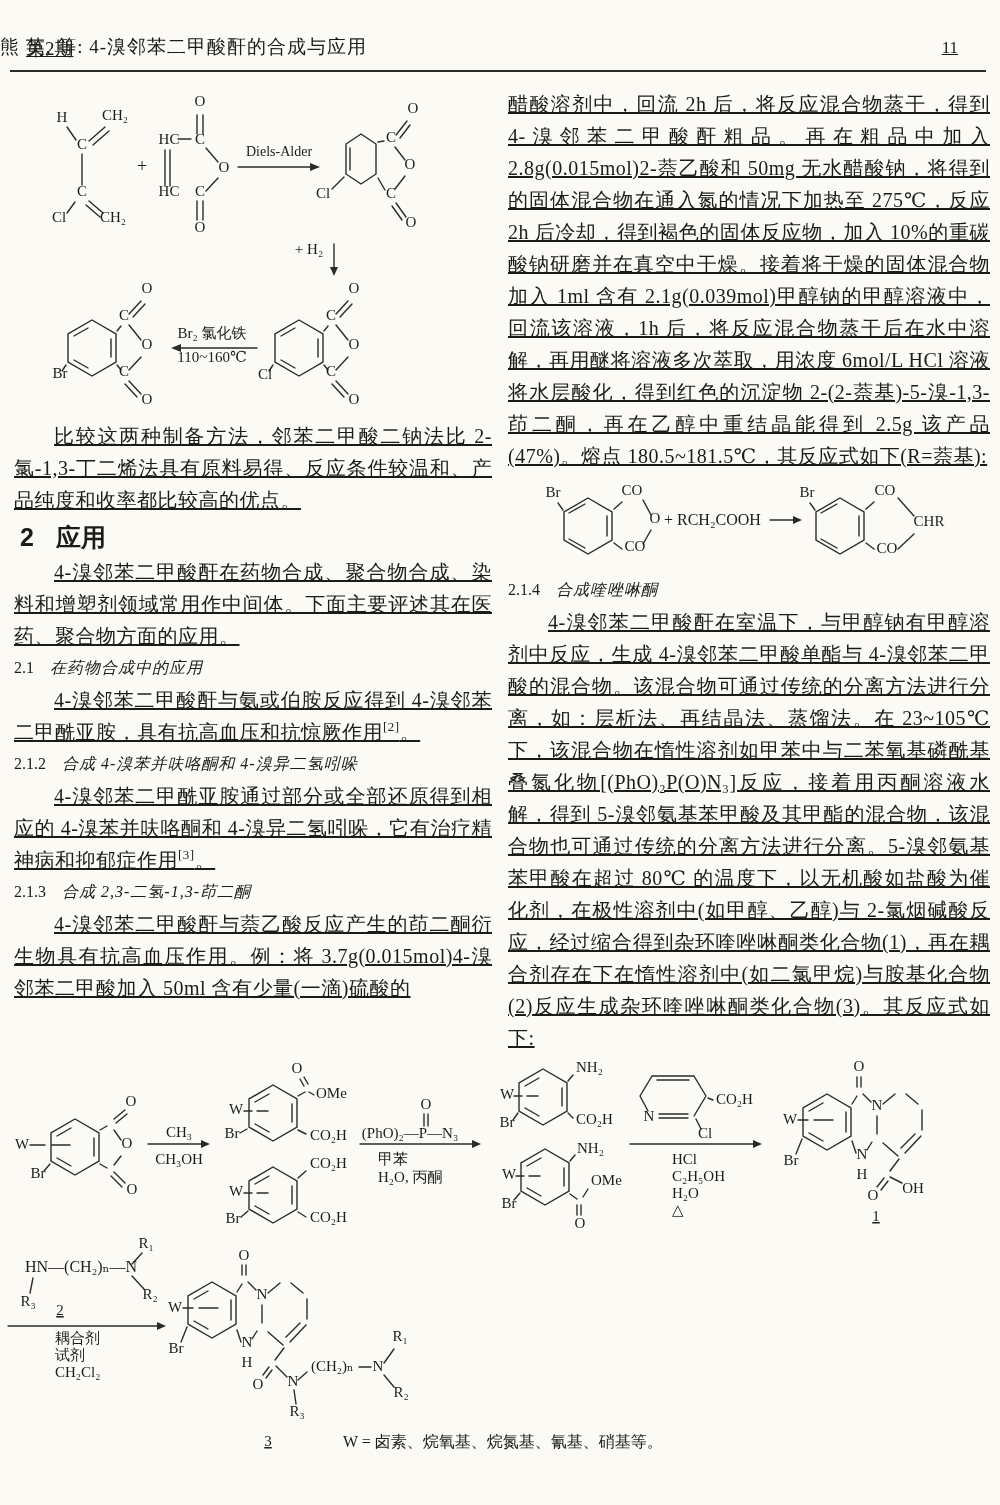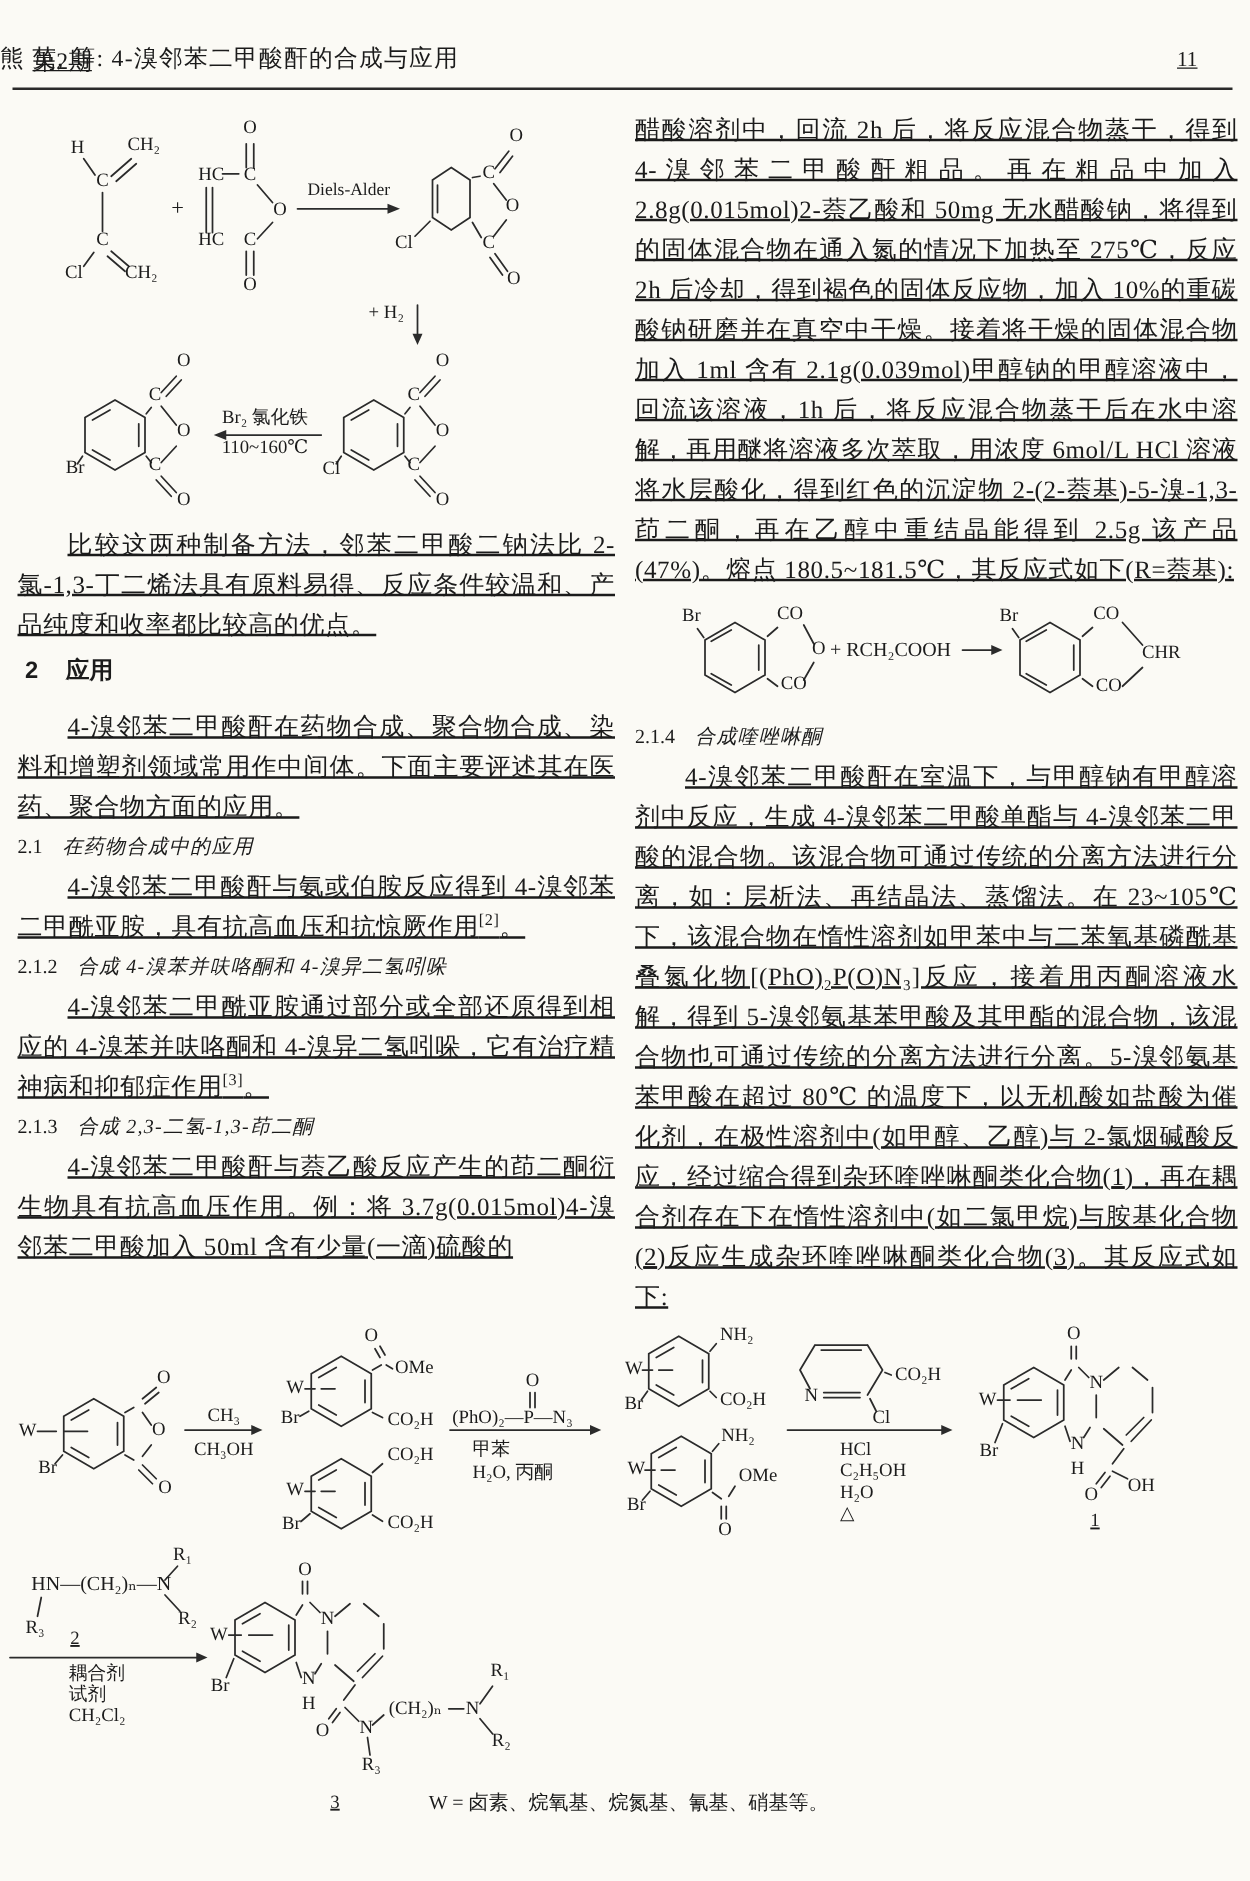--- a/index.html
+++ b/index.html
@@ -16,21 +16,21 @@
   .col-left  { left:14px;  width:478px; }
   .col-right { left:508px; width:482px; }
   .para {
     margin:0; font-size:20px; line-height:32px; text-align:justify;
     text-indent:2em; letter-spacing:0.5px;text-decoration:underline;
   }
   .para.noindent { text-indent:0; }
   sup { font-size:13px; line-height:0; }
   .ul { text-decoration:underline; }
   .h-section {
-    margin:6px 0 14px 6px; font-size:19px; font-weight:bold; line-height:30px;
+    margin:6px 0 4px 6px; font-size:25px; font-weight:bold; line-height:30px;
     font-family:"Liberation Sans","DejaVu Sans",sans-serif;
   }
   .h-section .hnum { margin-right:22px; }
   .h-sub { margin:0; font-size:16px; line-height:32px; font-style:italic; letter-spacing:1px; }
   .h-sub .hnum { font-style:normal; margin-right:16px; letter-spacing:0; }
   svg.scheme { display:block; }
   svg.scheme text { fill:#1b1b1b; font-family:"Liberation Serif","DejaVu Serif",serif; }
   .bonds path { fill:none; stroke:#2b2b2b; stroke-width:1.4; stroke-linecap:round; }
   .bonds path.ah { fill:#2b2b2b; stroke:none; }
   .scheme-c { margin-top:6px; }

